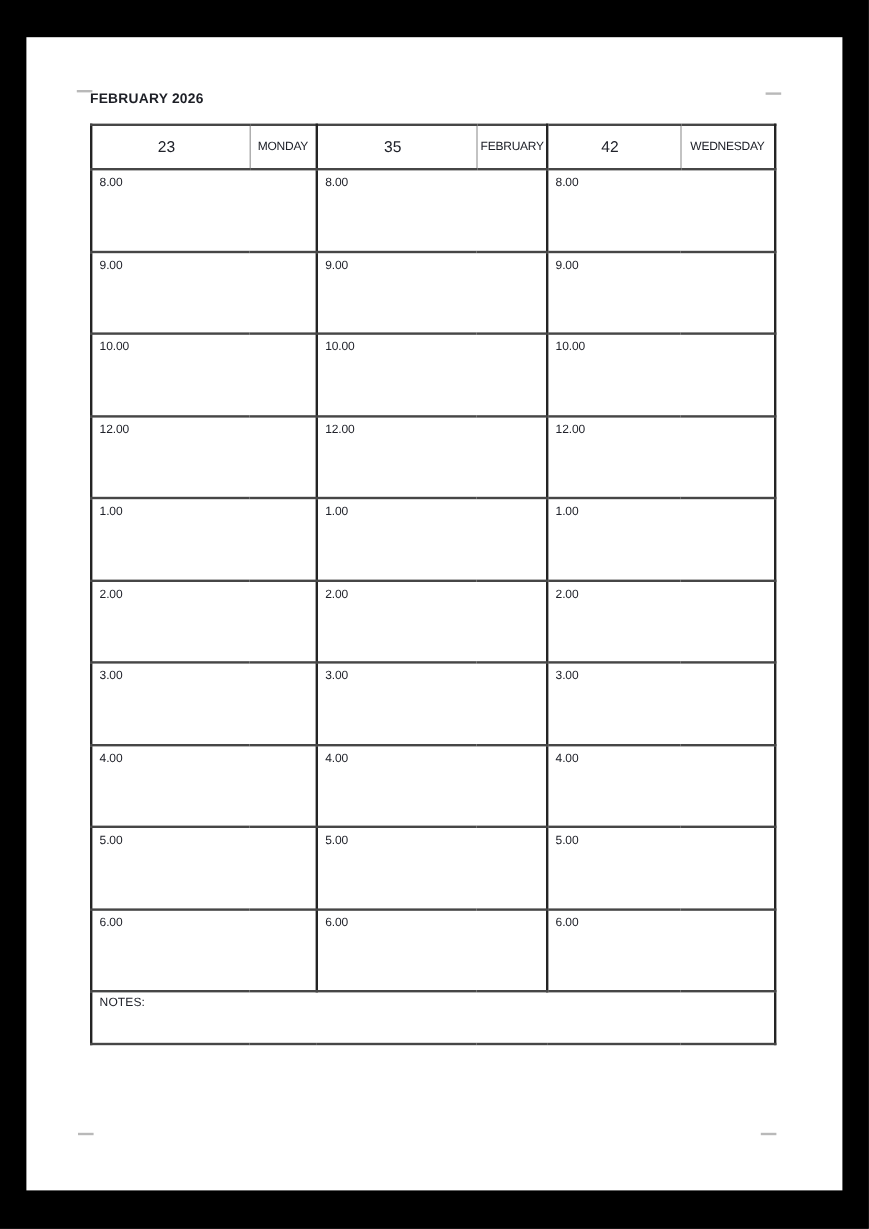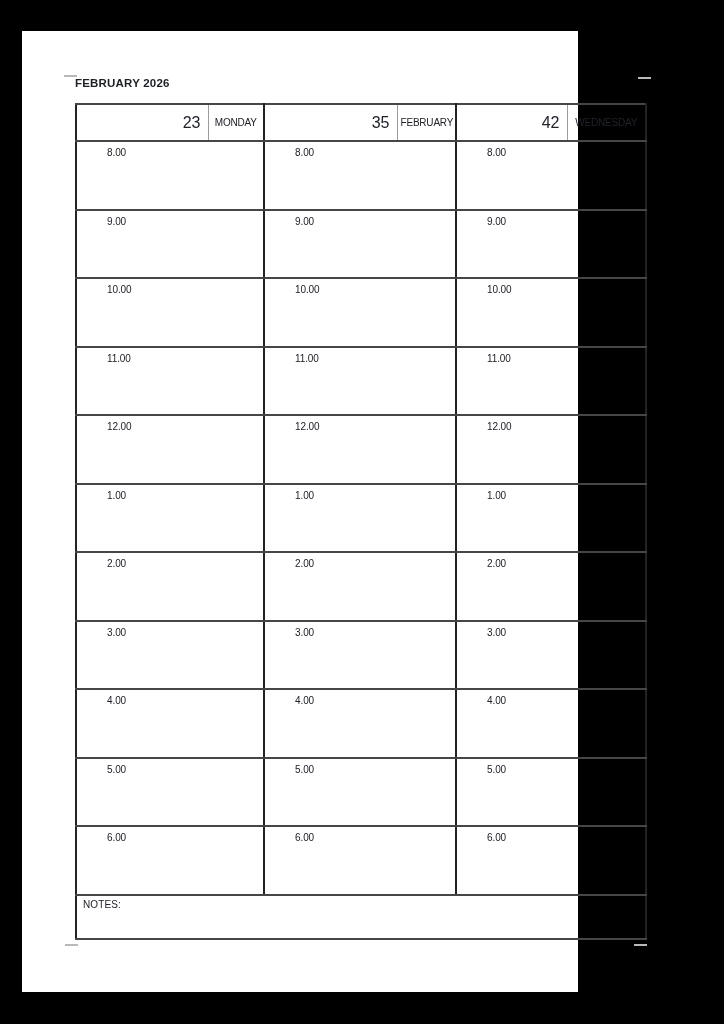--- a/index.html
+++ b/index.html
@@ -7,21 +7,21 @@
   body {
     background: #000000;
     font-family: "Liberation Sans", "DejaVu Sans", sans-serif;
     position: relative;
   }
   .backdrop {
     position: absolute; left: 0; top: 0; width: 724px; height: 1024px;
     background: #000000;
   }
   .page {
-    position: absolute; left: 22px; top: 31px; width: 556px; height: 961px;
+    position: absolute; left: 22px; top: 31px; width: 680px; height: 961px;
     background: #ffffff;
   }
   .crop-mark {
     position: absolute; width: 13px; height: 2px; background: #b9b9b9;
   }
   .crop-mark.tl { left: 42px; top: 44px; }
   .crop-mark.tr { left: 616px; top: 46px; }
   .crop-mark.bl { left: 43px; top: 913px; }
   .crop-mark.br { left: 612px; top: 913px; }
   .page-title {
@@ -36,32 +36,32 @@
   }
   td {
     border-top: 2px solid #464646;
     border-bottom: 2px solid #464646;
     border-left: 2px solid #232323;
     border-right: 2px solid #232323;
     color: #20222a;
   }
   tr.header-row { height: 25px; }
   td.day-num {
-    text-align: right; vertical-align: middle;
-    font-size: 16px; padding-right: 7px;
+    text-align: center; vertical-align: middle;
+    font-size: 13px; padding-right: 7px;
     border-right: 1px solid #9c9c9c;
   }
   td.day-name {
     text-align: center; vertical-align: middle;
     font-size: 10px; padding: 12px 3px; white-space: nowrap;
     border-left: 1px solid #9c9c9c;
     letter-spacing: -0.2px;
   }
   tr.time-row { height: 68.5px; }
-  td.slot { vertical-align: top; padding-left: 24px; }
+  td.slot { vertical-align: top; }
   span.time-label {
     display: inline-block; font-size: 10px; padding: 3px 0 0 6px;
     letter-spacing: -0.1px;
   }
   tr.notes-row { height: 44px; }
   td.notes-cell {
     vertical-align: top; font-size: 10px; padding: 3px 0 0 6px;
     letter-spacing: 0.1px;
   }
 </style>
@@ -108,25 +108,20 @@
           <td class="slot" colspan="2"><span class="time-label">9.00</span></td>
           <td class="slot" colspan="2"><span class="time-label">9.00</span></td>
           <td class="slot" colspan="2"><span class="time-label">9.00</span></td>
         </tr>
         <tr class="time-row">
           <td class="slot" colspan="2"><span class="time-label">10.00</span></td>
           <td class="slot" colspan="2"><span class="time-label">10.00</span></td>
           <td class="slot" colspan="2"><span class="time-label">10.00</span></td>
         </tr>
         <tr class="time-row">
-          <td class="slot" colspan="2"><span class="time-label">11.00</span></td>
-          <td class="slot" colspan="2"><span class="time-label">11.00</span></td>
-          <td class="slot" colspan="2"><span class="time-label">11.00</span></td>
-        </tr>
-        <tr class="time-row">
           <td class="slot" colspan="2"><span class="time-label">12.00</span></td>
           <td class="slot" colspan="2"><span class="time-label">12.00</span></td>
           <td class="slot" colspan="2"><span class="time-label">12.00</span></td>
         </tr>
         <tr class="time-row">
           <td class="slot" colspan="2"><span class="time-label">1.00</span></td>
           <td class="slot" colspan="2"><span class="time-label">1.00</span></td>
           <td class="slot" colspan="2"><span class="time-label">1.00</span></td>
         </tr>
         <tr class="time-row">

